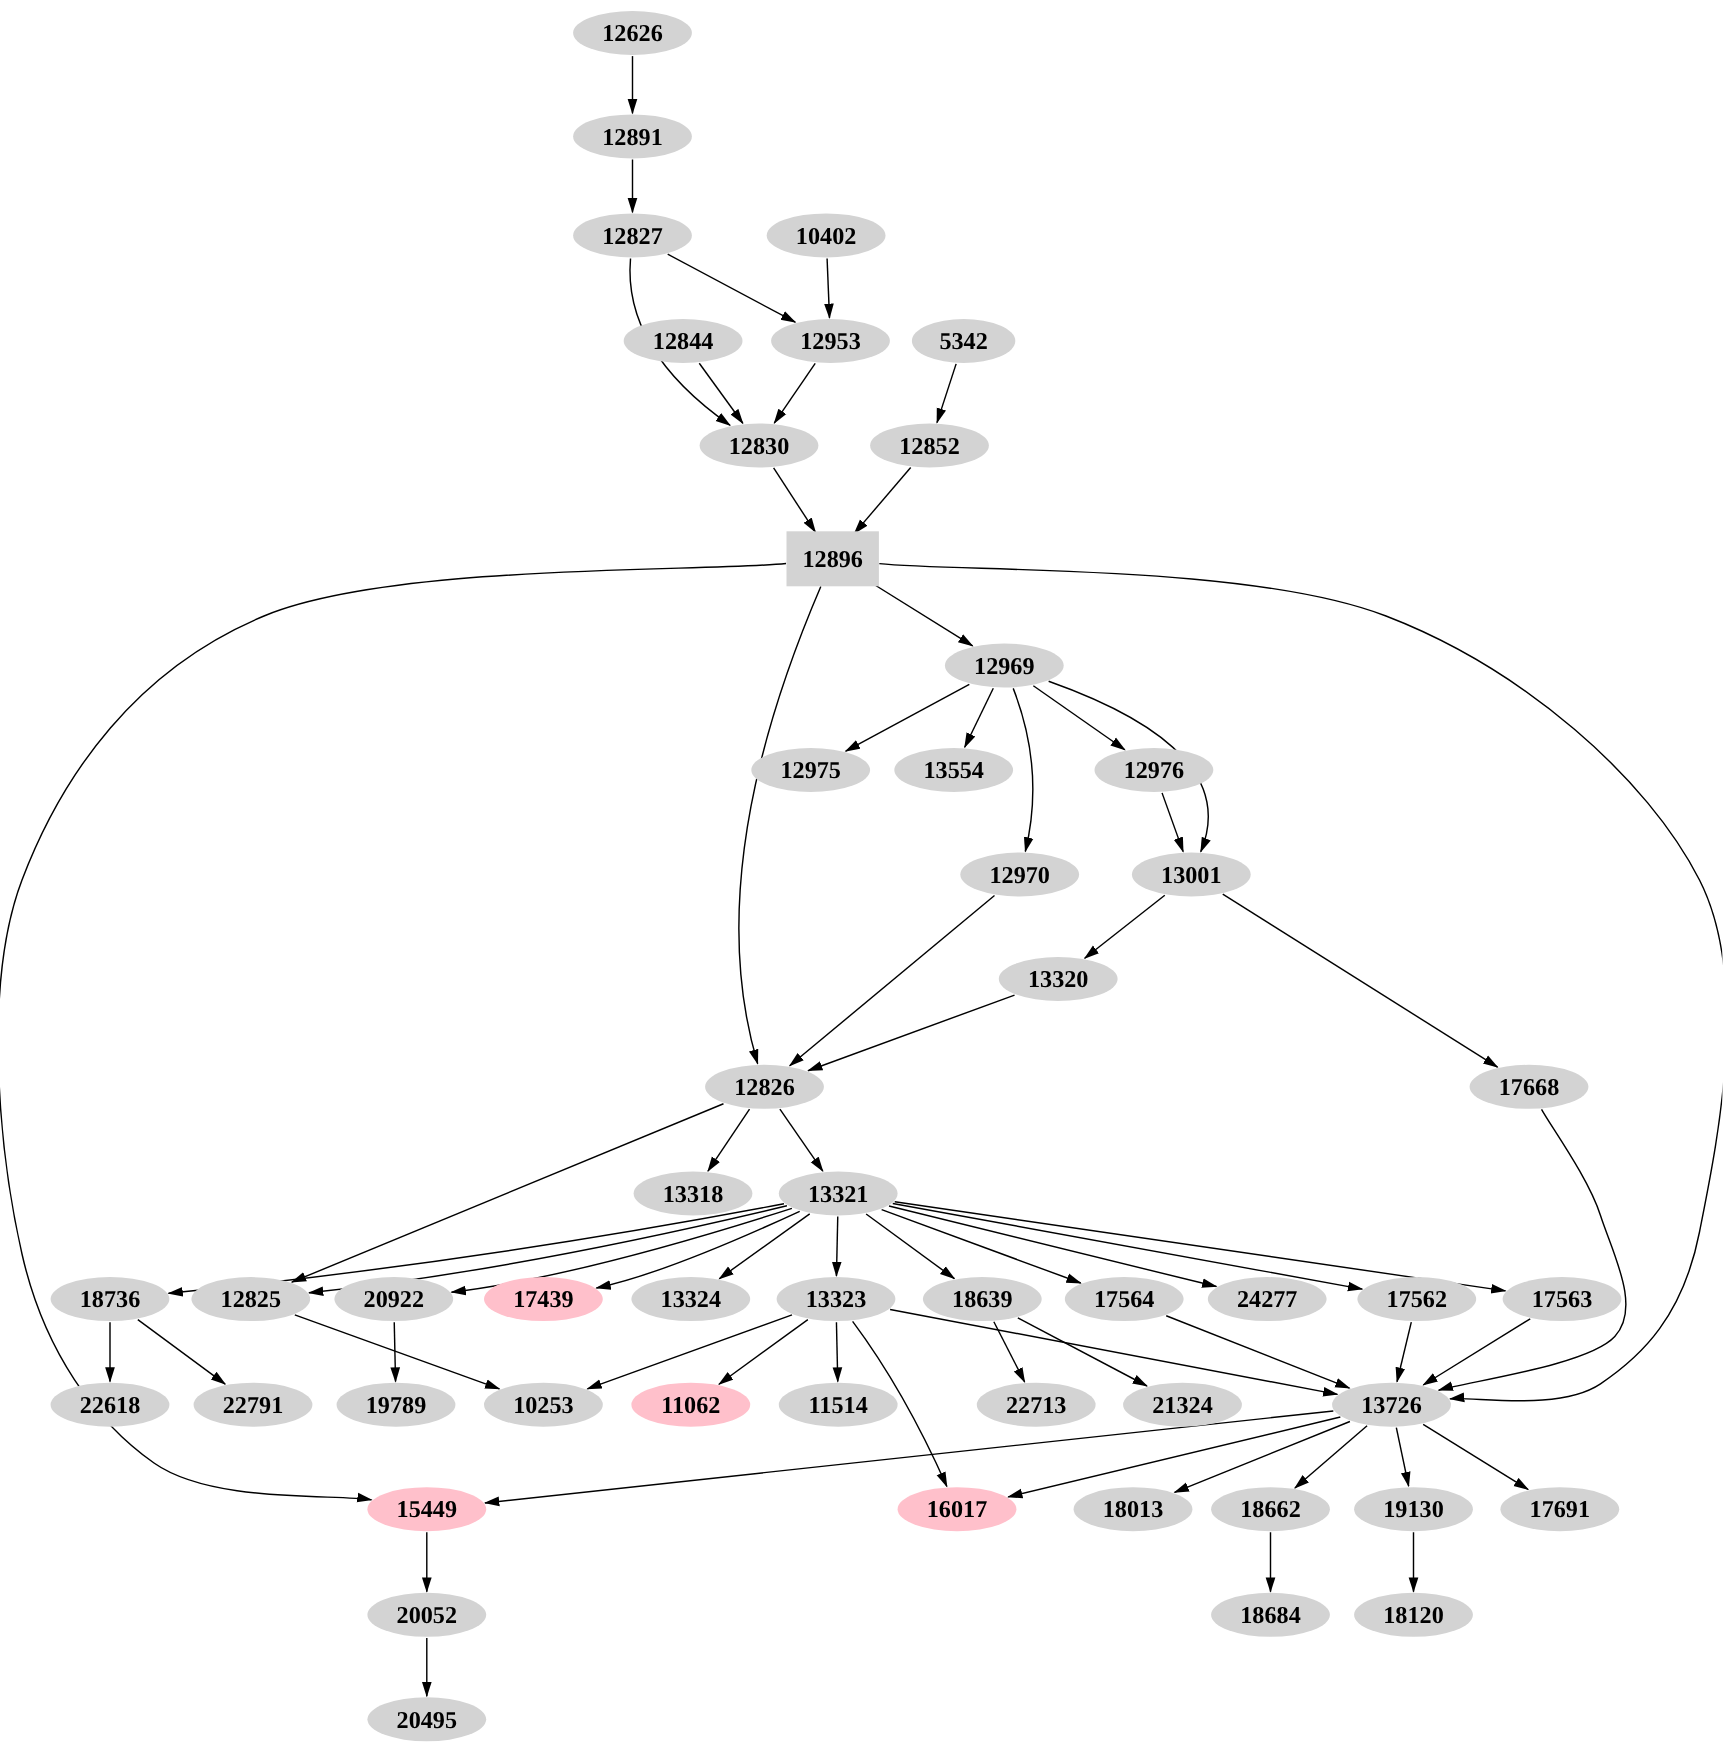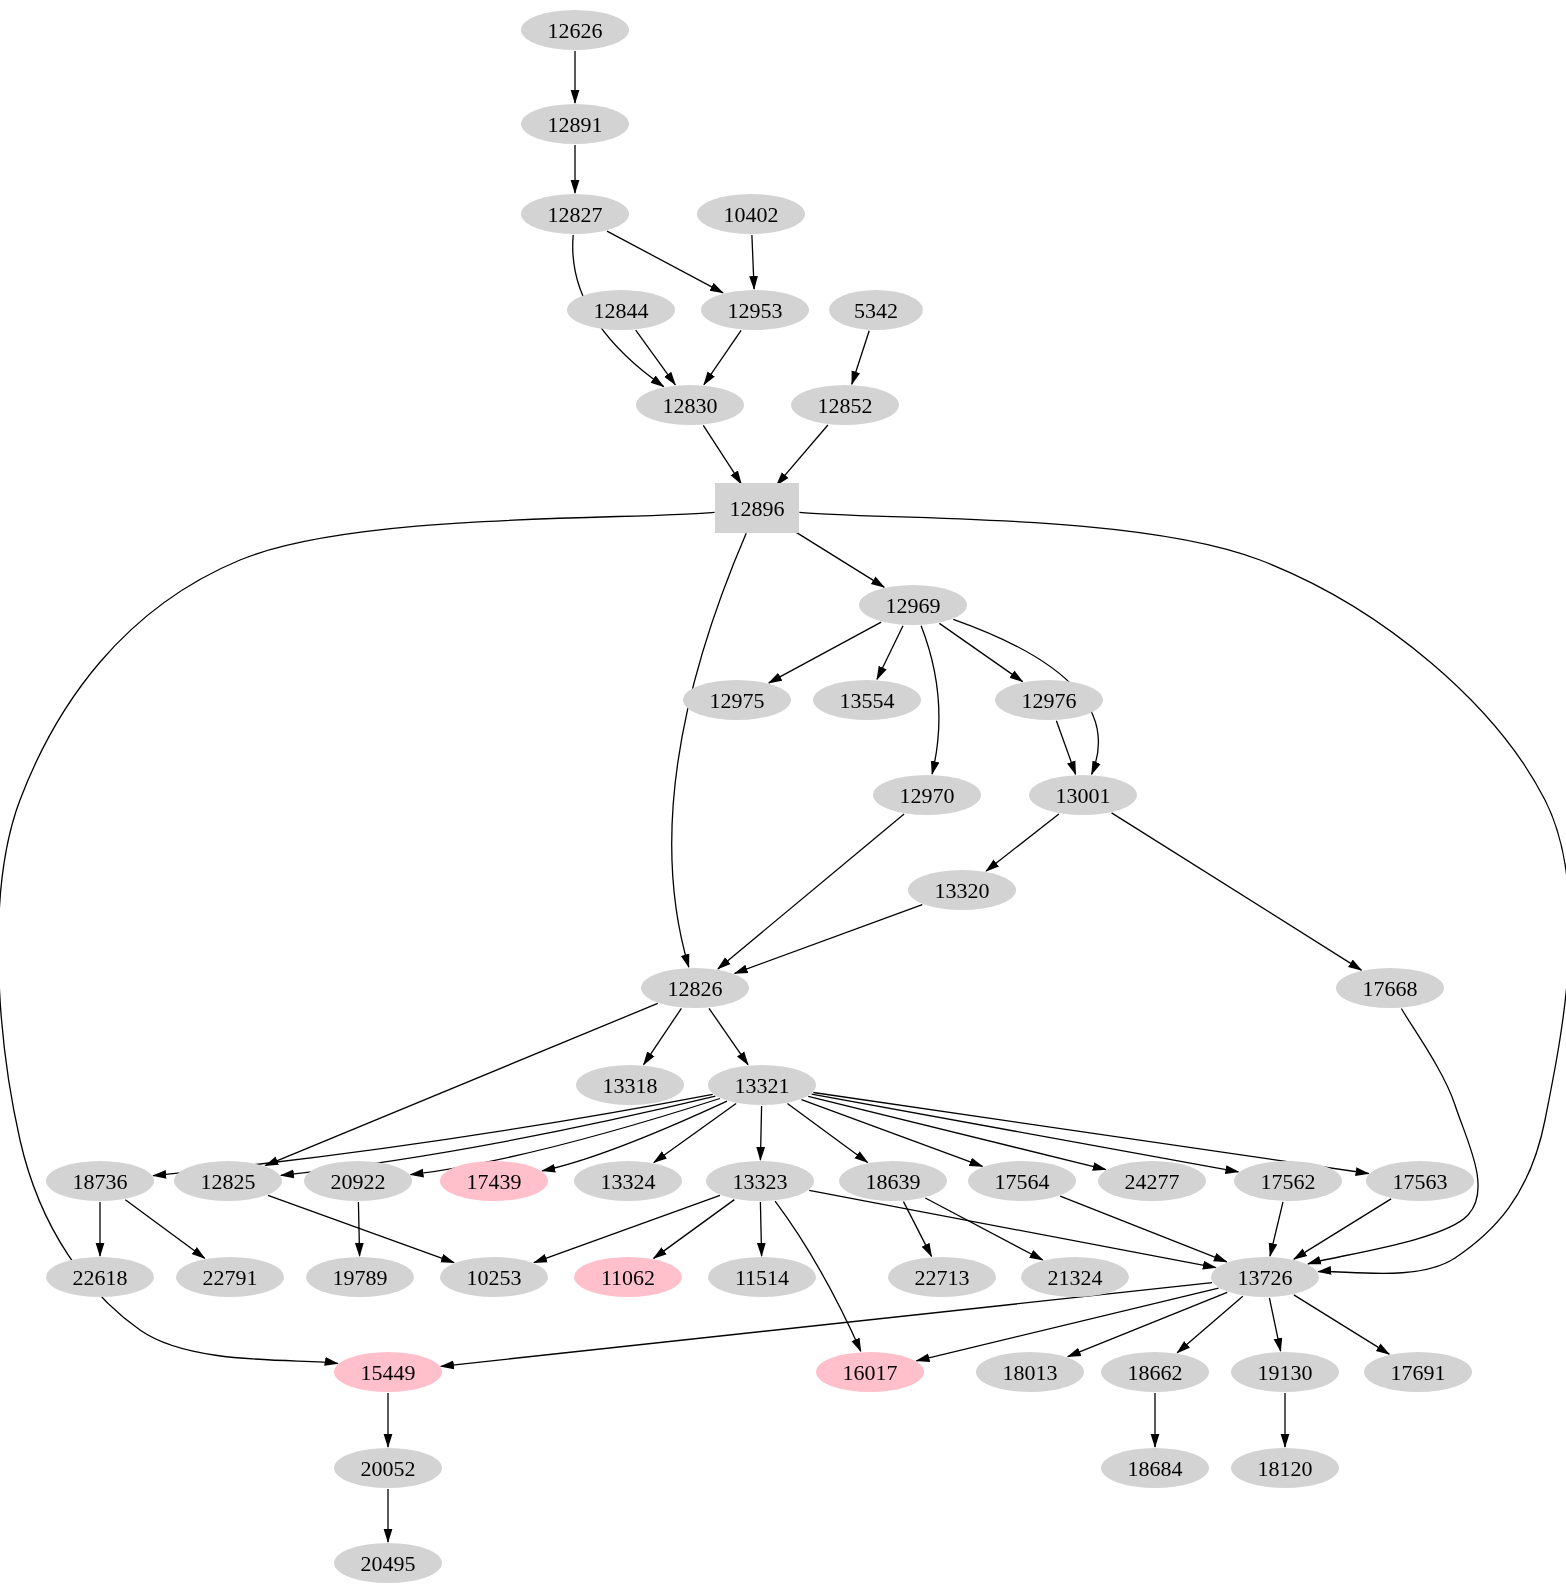--- a/index.html
+++ b/index.html
@@ -6,20 +6,21 @@
     margin: 0;
     padding: 0;
     background: #ffffff;
     font-family: "Liberation Serif", "DejaVu Serif", serif;
   }
   #graph-wrap {
     width: 1381px;
     height: 1595px;
     position: relative;
     background: #ffffff;
+    font-weight: bold;
   }
   svg { display: block; }
   .node-label {
     font-family: "Liberation Serif", "DejaVu Serif", serif;
     font-size: 22px;
     fill: #000000;
     text-anchor: middle;
     pointer-events: none;
   }
   .edge-path {

